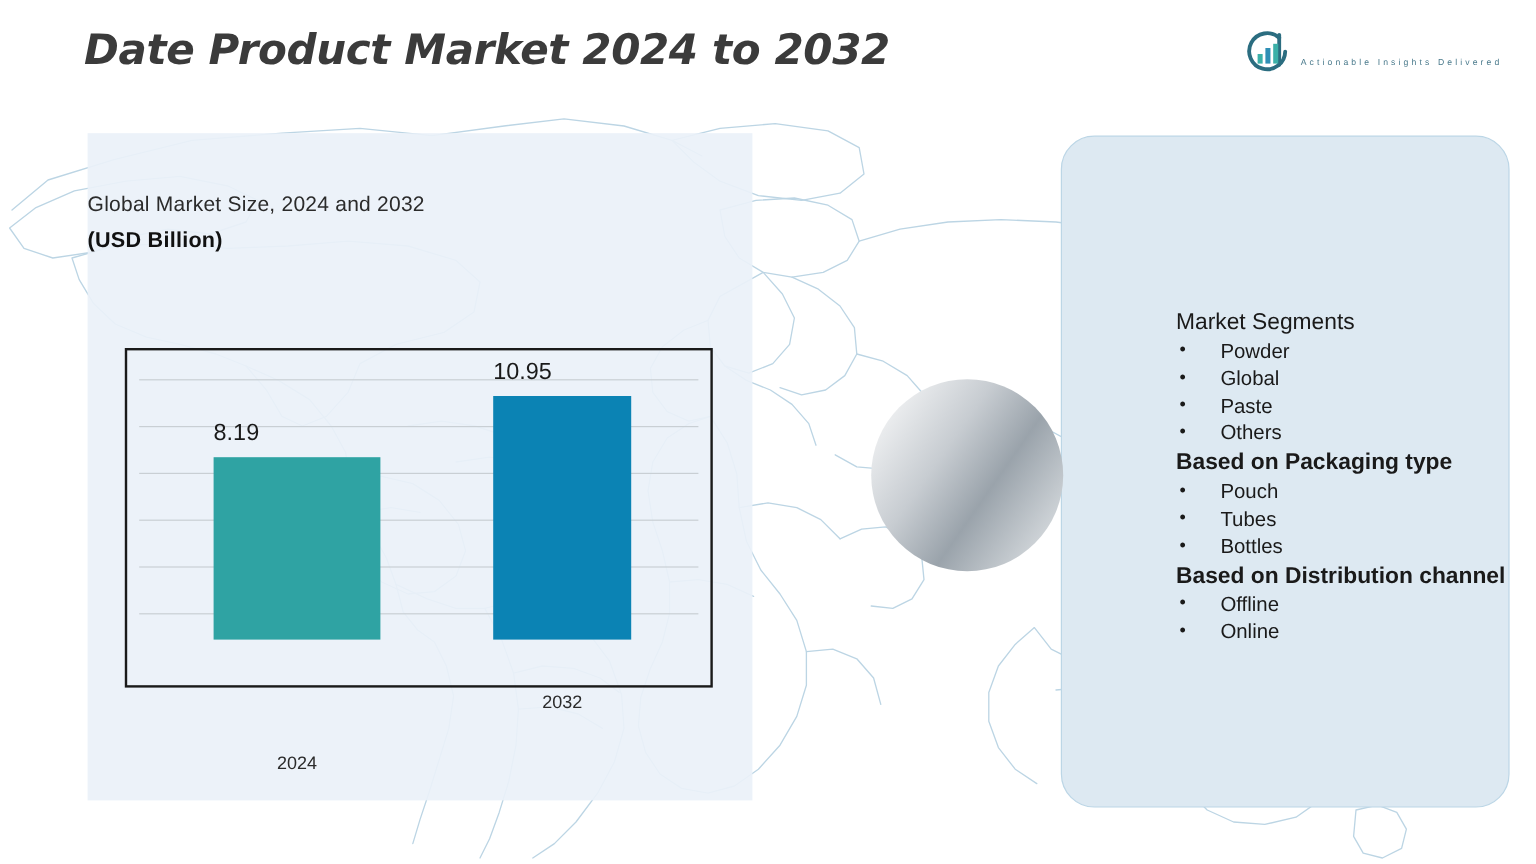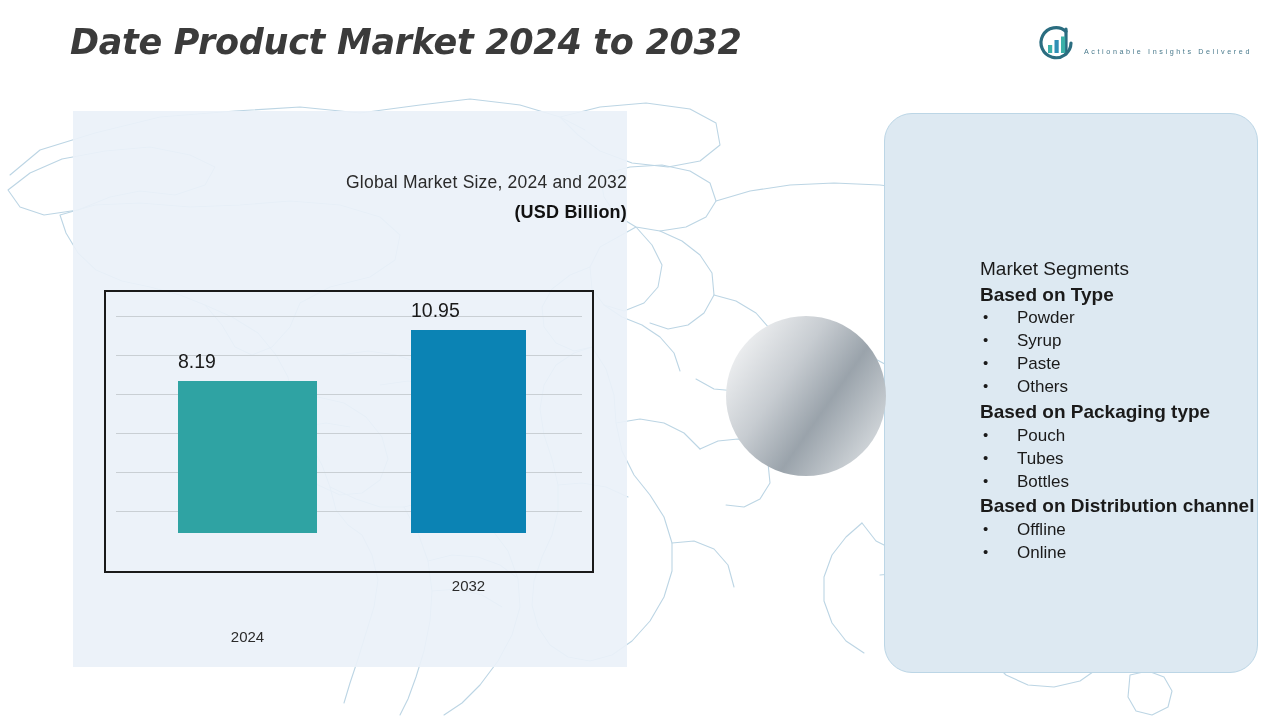--- a/index.html
+++ b/index.html
@@ -80,23 +80,22 @@
     width: 554px; height: 556px;
     background: #eaf1f9;
     opacity: 0.92;
     z-index: 1;
   }
 
   #chart-heading {
     position: absolute;
     left: 73px; top: 160px;
     width: 554px;
-    text-align: right;
+    text-align: left;
     z-index: 3;
-    margin-top: 12px;
   }
   #chart-heading .line1 {
     font-family: "Liberation Sans", sans-serif;
     font-size: 17.5px;
     color: #2b2b2b;
     letter-spacing: 0.2px;
   }
   #chart-heading .line2 {
     font-family: "Liberation Sans", sans-serif;
     font-size: 18px;
@@ -348,23 +347,22 @@
       </div>
 
     </div>
   </div>
 
   <div id="cagr-shadow"></div>
 
   <div id="right-panel"></div>
   <div id="segments">
     <div class="seg-head">Market Segments</div>
-  <div class="seg-head bold">Based on Type</div>
       <div class="seg-item"><span class="bullet">•</span><span>Powder</span></div>
-      <div class="seg-item"><span class="bullet">•</span><span>Syrup</span></div>
+      <div class="seg-item"><span class="bullet">•</span><span>Global</span></div>
       <div class="seg-item"><span class="bullet">•</span><span>Paste</span></div>
       <div class="seg-item"><span class="bullet">•</span><span>Others</span></div>
       <div class="seg-head bold">Based on Packaging type</div>
       <div class="seg-item"><span class="bullet">•</span><span>Pouch</span></div>
       <div class="seg-item"><span class="bullet">•</span><span>Tubes</span></div>
       <div class="seg-item"><span class="bullet">•</span><span>Bottles</span></div>
       <div class="seg-head bold">Based on Distribution channel</div>
       <div class="seg-item"><span class="bullet">•</span><span>Offline</span></div>
       <div class="seg-item"><span class="bullet">•</span><span>Online</span></div>
     </div>

